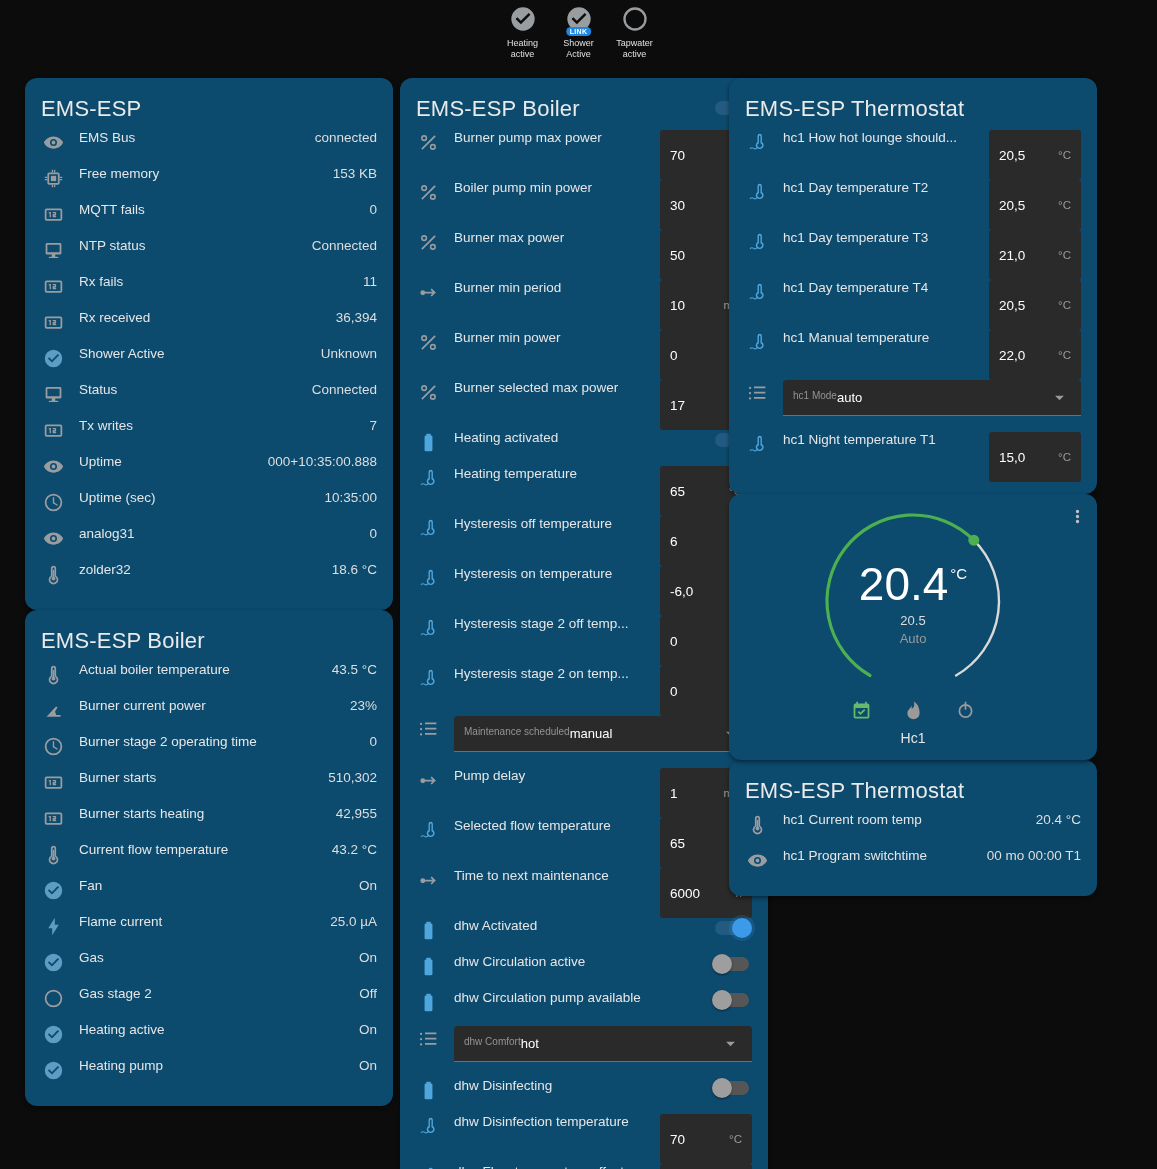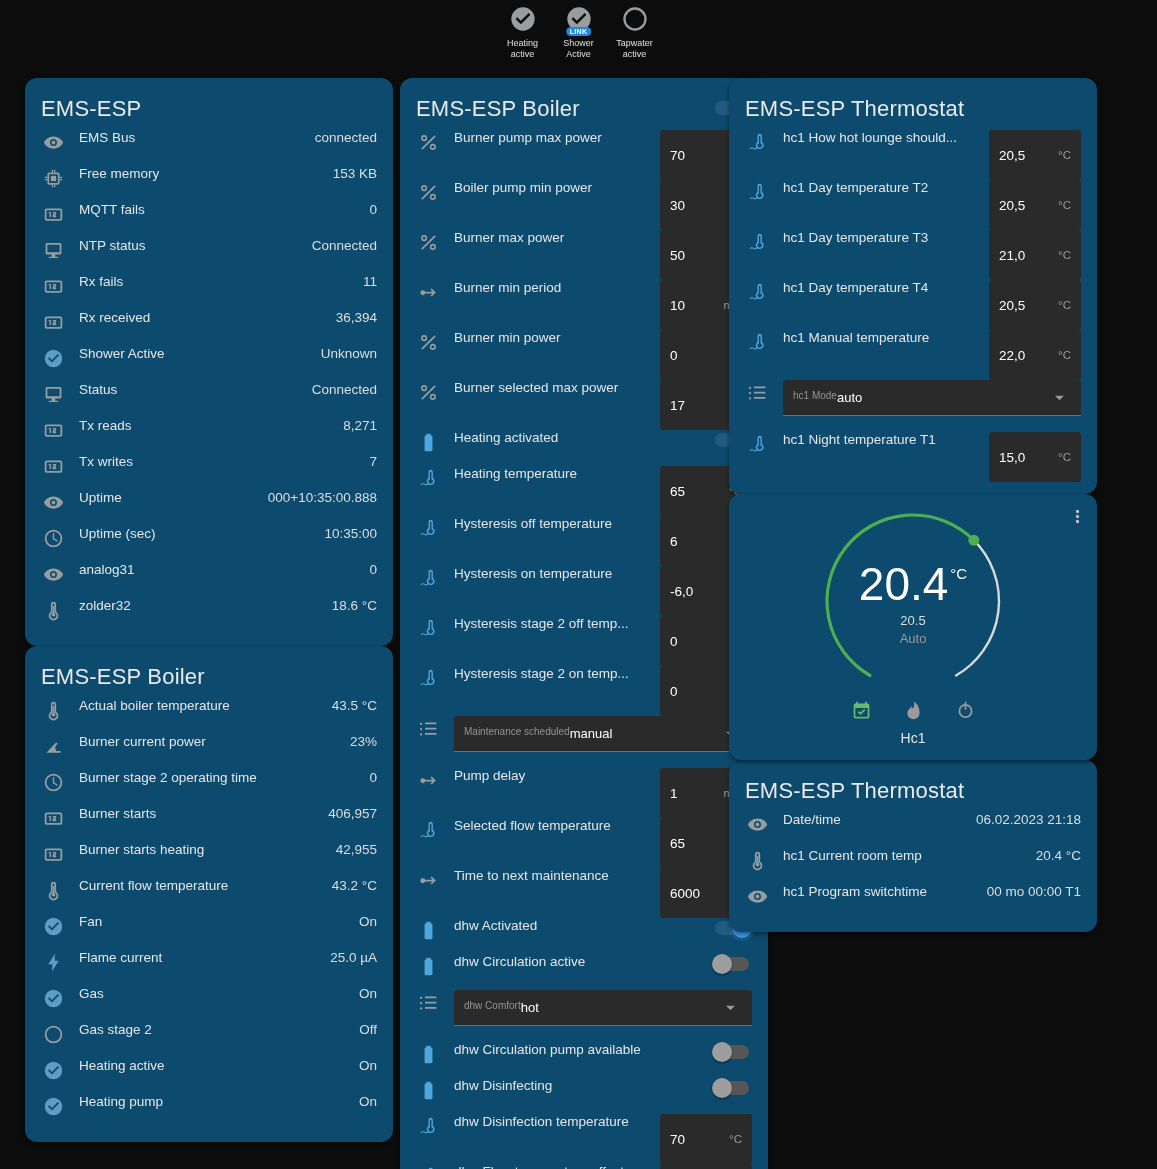--- a/index.html
+++ b/index.html
@@ -214,127 +214,115 @@
 
   </div>
         <div class="row" data-type="sensor">
     <span class="icon">
             <svg viewBox="0 0 24 24" fill-rule="evenodd">
               <path d="M4 5a2 2 0 0 0-2 2v10a2 2 0 0 0 2 2h16a2 2 0 0 0 2-2V7a2 2 0 0 0-2-2H4zm0 2h16v10H4V7z"></path>
               <path d="M6.5 9H9v6H7.5v-4.5h-1V9z"></path>
               <path d="M11 9h3a1 1 0 0 1 1 1v2a1 1 0 0 1-1 1h-1.5v.5H15V15h-4v-2.5a1 1 0 0 1 1-1h1.5v-1H11V9z"></path>
             </svg>
           </span>
-    <span class="label">Tx reads</span>
-    <span class="value">8,271</span>
+    <span class="label">Tx writes</span>
+    <span class="value">7</span>
+
+  </div>
+        <div class="row" data-type="sensor">
+    <span class="icon">
+            <svg viewBox="0 0 24 24" fill-rule="evenodd">
+              <path d="M12 5C6.5 5 2.3 8.6 1 12c1.3 3.4 5.5 7 11 7s9.7-3.6 11-7c-1.3-3.4-5.5-7-11-7zm0 11a4 4 0 1 1 0-8 4 4 0 0 1 0 8z"></path>
+              <path d="M12 14.2a2.2 2.2 0 1 0 0-4.4 2.2 2.2 0 0 0 0 4.4z"></path>
+            </svg>
+          </span>
+    <span class="label">Uptime</span>
+    <span class="value">000+10:35:00.888</span>
+
+  </div>
+        <div class="row" data-type="sensor">
+    <span class="icon">
+            <svg viewBox="0 0 24 24" fill-rule="evenodd">
+              <path d="M12 2a10 10 0 1 0 0 20 10 10 0 0 0 0-20zm0 2a8 8 0 1 1 0 16 8 8 0 0 1 0-16z"></path>
+              <path d="M11.2 6h1.6v6l4.2 2.5-.8 1.3-5-3V6z"></path>
+            </svg>
+          </span>
+    <span class="label">Uptime (sec)</span>
+    <span class="value">10:35:00</span>
+
+  </div>
+        <div class="row" data-type="sensor">
+    <span class="icon">
+            <svg viewBox="0 0 24 24" fill-rule="evenodd">
+              <path d="M12 5C6.5 5 2.3 8.6 1 12c1.3 3.4 5.5 7 11 7s9.7-3.6 11-7c-1.3-3.4-5.5-7-11-7zm0 11a4 4 0 1 1 0-8 4 4 0 0 1 0 8z"></path>
+              <path d="M12 14.2a2.2 2.2 0 1 0 0-4.4 2.2 2.2 0 0 0 0 4.4z"></path>
+            </svg>
+          </span>
+    <span class="label">analog31</span>
+    <span class="value">0</span>
+
+  </div>
+        <div class="row" data-type="sensor">
+    <span class="icon">
+            <svg viewBox="0 0 24 24" fill-rule="evenodd">
+              <path d="M12 2a3 3 0 0 1 3 3v8.3a5.5 5.5 0 1 1-6 0V5a3 3 0 0 1 3-3zm0 2a1 1 0 0 0-1 1v9.4l-.5.3a3.5 3.5 0 1 0 3 0l-.5-.3V5a1 1 0 0 0-1-1z"></path>
+              <path d="M12 6.5a.8.8 0 0 1 .8.8v7.2a2.2 2.2 0 1 1-1.6 0V7.3a.8.8 0 0 1 .8-.8z"></path>
+            </svg>
+          </span>
+    <span class="label">zolder32</span>
+    <span class="value">18.6 °C</span>
+
+  </div>
+      </div>
+  </div>
+  <div class="card">
+    <h2 class="card-title">EMS-ESP Boiler</h2>
+    <div>
+        <div class="row" data-type="sensor">
+    <span class="icon">
+            <svg viewBox="0 0 24 24" fill-rule="evenodd">
+              <path d="M12 2a3 3 0 0 1 3 3v8.3a5.5 5.5 0 1 1-6 0V5a3 3 0 0 1 3-3zm0 2a1 1 0 0 0-1 1v9.4l-.5.3a3.5 3.5 0 1 0 3 0l-.5-.3V5a1 1 0 0 0-1-1z"></path>
+              <path d="M12 6.5a.8.8 0 0 1 .8.8v7.2a2.2 2.2 0 1 1-1.6 0V7.3a.8.8 0 0 1 .8-.8z"></path>
+            </svg>
+          </span>
+    <span class="label">Actual boiler temperature</span>
+    <span class="value">43.5 °C</span>
+
+  </div>
+        <div class="row" data-type="sensor">
+    <span class="icon">
+            <svg viewBox="0 0 24 24" fill-rule="evenodd">
+              <path d="M4 19h16v-2h-5.1a7 7 0 0 0-1.2-3.7l2.9-5-1.7-1L4 19z"></path>
+            </svg>
+          </span>
+    <span class="label">Burner current power</span>
+    <span class="value">23%</span>
+
+  </div>
+        <div class="row" data-type="sensor">
+    <span class="icon">
+            <svg viewBox="0 0 24 24" fill-rule="evenodd">
+              <path d="M12 2a10 10 0 1 0 0 20 10 10 0 0 0 0-20zm0 2a8 8 0 1 1 0 16 8 8 0 0 1 0-16z"></path>
+              <path d="M11.2 6h1.6v6l4.2 2.5-.8 1.3-5-3V6z"></path>
+            </svg>
+          </span>
+    <span class="label">Burner stage 2 operating time</span>
+    <span class="value">0</span>
 
   </div>
         <div class="row" data-type="sensor">
     <span class="icon">
             <svg viewBox="0 0 24 24" fill-rule="evenodd">
               <path d="M4 5a2 2 0 0 0-2 2v10a2 2 0 0 0 2 2h16a2 2 0 0 0 2-2V7a2 2 0 0 0-2-2H4zm0 2h16v10H4V7z"></path>
               <path d="M6.5 9H9v6H7.5v-4.5h-1V9z"></path>
               <path d="M11 9h3a1 1 0 0 1 1 1v2a1 1 0 0 1-1 1h-1.5v.5H15V15h-4v-2.5a1 1 0 0 1 1-1h1.5v-1H11V9z"></path>
             </svg>
           </span>
-    <span class="label">Tx writes</span>
-    <span class="value">7</span>
-
-  </div>
-        <div class="row" data-type="sensor">
-    <span class="icon">
-            <svg viewBox="0 0 24 24" fill-rule="evenodd">
-              <path d="M12 5C6.5 5 2.3 8.6 1 12c1.3 3.4 5.5 7 11 7s9.7-3.6 11-7c-1.3-3.4-5.5-7-11-7zm0 11a4 4 0 1 1 0-8 4 4 0 0 1 0 8z"></path>
-              <path d="M12 14.2a2.2 2.2 0 1 0 0-4.4 2.2 2.2 0 0 0 0 4.4z"></path>
-            </svg>
-          </span>
-    <span class="label">Uptime</span>
-    <span class="value">000+10:35:00.888</span>
-
-  </div>
-        <div class="row" data-type="sensor">
-    <span class="icon">
-            <svg viewBox="0 0 24 24" fill-rule="evenodd">
-              <path d="M12 2a10 10 0 1 0 0 20 10 10 0 0 0 0-20zm0 2a8 8 0 1 1 0 16 8 8 0 0 1 0-16z"></path>
-              <path d="M11.2 6h1.6v6l4.2 2.5-.8 1.3-5-3V6z"></path>
-            </svg>
-          </span>
-    <span class="label">Uptime (sec)</span>
-    <span class="value">10:35:00</span>
-
-  </div>
-        <div class="row" data-type="sensor">
-    <span class="icon">
-            <svg viewBox="0 0 24 24" fill-rule="evenodd">
-              <path d="M12 5C6.5 5 2.3 8.6 1 12c1.3 3.4 5.5 7 11 7s9.7-3.6 11-7c-1.3-3.4-5.5-7-11-7zm0 11a4 4 0 1 1 0-8 4 4 0 0 1 0 8z"></path>
-              <path d="M12 14.2a2.2 2.2 0 1 0 0-4.4 2.2 2.2 0 0 0 0 4.4z"></path>
-            </svg>
-          </span>
-    <span class="label">analog31</span>
-    <span class="value">0</span>
-
-  </div>
-        <div class="row" data-type="sensor">
-    <span class="icon">
-            <svg viewBox="0 0 24 24" fill-rule="evenodd">
-              <path d="M12 2a3 3 0 0 1 3 3v8.3a5.5 5.5 0 1 1-6 0V5a3 3 0 0 1 3-3zm0 2a1 1 0 0 0-1 1v9.4l-.5.3a3.5 3.5 0 1 0 3 0l-.5-.3V5a1 1 0 0 0-1-1z"></path>
-              <path d="M12 6.5a.8.8 0 0 1 .8.8v7.2a2.2 2.2 0 1 1-1.6 0V7.3a.8.8 0 0 1 .8-.8z"></path>
-            </svg>
-          </span>
-    <span class="label">zolder32</span>
-    <span class="value">18.6 °C</span>
-
-  </div>
-      </div>
-  </div>
-  <div class="card">
-    <h2 class="card-title">EMS-ESP Boiler</h2>
-    <div>
-        <div class="row" data-type="sensor">
-    <span class="icon">
-            <svg viewBox="0 0 24 24" fill-rule="evenodd">
-              <path d="M12 2a3 3 0 0 1 3 3v8.3a5.5 5.5 0 1 1-6 0V5a3 3 0 0 1 3-3zm0 2a1 1 0 0 0-1 1v9.4l-.5.3a3.5 3.5 0 1 0 3 0l-.5-.3V5a1 1 0 0 0-1-1z"></path>
-              <path d="M12 6.5a.8.8 0 0 1 .8.8v7.2a2.2 2.2 0 1 1-1.6 0V7.3a.8.8 0 0 1 .8-.8z"></path>
-            </svg>
-          </span>
-    <span class="label">Actual boiler temperature</span>
-    <span class="value">43.5 °C</span>
-
-  </div>
-        <div class="row" data-type="sensor">
-    <span class="icon">
-            <svg viewBox="0 0 24 24" fill-rule="evenodd">
-              <path d="M4 19h16v-2h-5.1a7 7 0 0 0-1.2-3.7l2.9-5-1.7-1L4 19z"></path>
-            </svg>
-          </span>
-    <span class="label">Burner current power</span>
-    <span class="value">23%</span>
-
-  </div>
-        <div class="row" data-type="sensor">
-    <span class="icon">
-            <svg viewBox="0 0 24 24" fill-rule="evenodd">
-              <path d="M12 2a10 10 0 1 0 0 20 10 10 0 0 0 0-20zm0 2a8 8 0 1 1 0 16 8 8 0 0 1 0-16z"></path>
-              <path d="M11.2 6h1.6v6l4.2 2.5-.8 1.3-5-3V6z"></path>
-            </svg>
-          </span>
-    <span class="label">Burner stage 2 operating time</span>
-    <span class="value">0</span>
-
-  </div>
-        <div class="row" data-type="sensor">
-    <span class="icon">
-            <svg viewBox="0 0 24 24" fill-rule="evenodd">
-              <path d="M4 5a2 2 0 0 0-2 2v10a2 2 0 0 0 2 2h16a2 2 0 0 0 2-2V7a2 2 0 0 0-2-2H4zm0 2h16v10H4V7z"></path>
-              <path d="M6.5 9H9v6H7.5v-4.5h-1V9z"></path>
-              <path d="M11 9h3a1 1 0 0 1 1 1v2a1 1 0 0 1-1 1h-1.5v.5H15V15h-4v-2.5a1 1 0 0 1 1-1h1.5v-1H11V9z"></path>
-            </svg>
-          </span>
     <span class="label">Burner starts</span>
-    <span class="value">406,957</span>
+    <span class="value">510,302</span>
 
   </div>
         <div class="row" data-type="sensor">
     <span class="icon">
             <svg viewBox="0 0 24 24" fill-rule="evenodd">
               <path d="M4 5a2 2 0 0 0-2 2v10a2 2 0 0 0 2 2h16a2 2 0 0 0 2-2V7a2 2 0 0 0-2-2H4zm0 2h16v10H4V7z"></path>
               <path d="M6.5 9H9v6H7.5v-4.5h-1V9z"></path>
               <path d="M11 9h3a1 1 0 0 1 1 1v2a1 1 0 0 1-1 1h-1.5v.5H15V15h-4v-2.5a1 1 0 0 1 1-1h1.5v-1H11V9z"></path>
             </svg>
           </span>
@@ -697,53 +685,53 @@
             </svg>
           </span>
     <span class="label">dhw Circulation active</span>
 
     <div class="switch" data-state="off">
       <span class="track"></span>
       <span class="thumb"></span>
     </div>
 
   </div>
+        <div class="row" data-type="toggle">
+    <span class="icon" style="color: rgb(79, 166, 220);">
+            <svg viewBox="0 0 24 24" fill-rule="evenodd">
+              <path d="M14.5 4h.5A1.5 1.5 0 0 1 16.5 5.5v15A1.5 1.5 0 0 1 15 22H9a1.5 1.5 0 0 1-1.5-1.5v-15A1.5 1.5 0 0 1 9 4h.5V2h5v2z"></path>
+            </svg>
+          </span>
+    <span class="label">dhw Circulation pump available</span>
+
+    <div class="switch" data-state="off">
+      <span class="track"></span>
+      <span class="thumb"></span>
+    </div>
+
+  </div>
         <div class="row" data-type="select">
     <span class="icon">
             <svg viewBox="0 0 24 24" fill-rule="evenodd">
               <path d="M8 5h13v2H8zM8 11h13v2H8zM8 17h13v2H8z"></path>
               <path d="M3.5 5.5a1.3 1.3 0 1 1 0 2.6 1.3 1.3 0 0 1 0-2.6zM3.5 11.5a1.3 1.3 0 1 1 0 2.6 1.3 1.3 0 0 1 0-2.6zM3.5 17.5a1.3 1.3 0 1 1 0 2.6 1.3 1.3 0 0 1 0-2.6z"></path>
             </svg>
           </span>
 
     <div class="selbox">
       <div class="selcol">
         <span class="mini">dhw Comfort</span>
         <span class="selval">hot</span>
       </div>
       <span class="icon chev">
               <svg viewBox="0 0 24 24" fill-rule="evenodd">
                 <path d="M7 10l5 5 5-5z"></path>
               </svg>
             </span>
     </div>
-  </div>
-        <div class="row" data-type="toggle">
-    <span class="icon" style="color: rgb(79, 166, 220);">
-            <svg viewBox="0 0 24 24" fill-rule="evenodd">
-              <path d="M14.5 4h.5A1.5 1.5 0 0 1 16.5 5.5v15A1.5 1.5 0 0 1 15 22H9a1.5 1.5 0 0 1-1.5-1.5v-15A1.5 1.5 0 0 1 9 4h.5V2h5v2z"></path>
-            </svg>
-          </span>
-    <span class="label">dhw Circulation pump available</span>
-
-    <div class="switch" data-state="off">
-      <span class="track"></span>
-      <span class="thumb"></span>
-    </div>
-
   </div>
         <div class="row" data-type="toggle">
     <span class="icon" style="color: rgb(79, 166, 220);">
             <svg viewBox="0 0 24 24" fill-rule="evenodd">
               <path d="M14.5 4h.5A1.5 1.5 0 0 1 16.5 5.5v15A1.5 1.5 0 0 1 15 22H9a1.5 1.5 0 0 1-1.5-1.5v-15A1.5 1.5 0 0 1 9 4h.5V2h5v2z"></path>
             </svg>
           </span>
     <span class="label">dhw Disinfecting</span>
 
     <div class="switch" data-state="off">
@@ -944,45 +932,34 @@
     </div>
     <div class="hvac-name">Hc1</div>
   </div>
 
   <div class="card">
     <h2 class="card-title">EMS-ESP Thermostat</h2>
     <div>
         <div class="row" data-type="sensor">
     <span class="icon">
             <svg viewBox="0 0 24 24" fill-rule="evenodd">
+              <path d="M12 2a3 3 0 0 1 3 3v8.3a5.5 5.5 0 1 1-6 0V5a3 3 0 0 1 3-3zm0 2a1 1 0 0 0-1 1v9.4l-.5.3a3.5 3.5 0 1 0 3 0l-.5-.3V5a1 1 0 0 0-1-1z"></path>
+              <path d="M12 6.5a.8.8 0 0 1 .8.8v7.2a2.2 2.2 0 1 1-1.6 0V7.3a.8.8 0 0 1 .8-.8z"></path>
+            </svg>
+          </span>
+    <span class="label">hc1 Current room temp</span>
+    <span class="value">20.4 °C</span>
+
+  </div>
+        <div class="row" data-type="sensor">
+    <span class="icon">
+            <svg viewBox="0 0 24 24" fill-rule="evenodd">
               <path d="M12 5C6.5 5 2.3 8.6 1 12c1.3 3.4 5.5 7 11 7s9.7-3.6 11-7c-1.3-3.4-5.5-7-11-7zm0 11a4 4 0 1 1 0-8 4 4 0 0 1 0 8z"></path>
               <path d="M12 14.2a2.2 2.2 0 1 0 0-4.4 2.2 2.2 0 0 0 0 4.4z"></path>
             </svg>
           </span>
-    <span class="label">Date/time</span>
-    <span class="value">06.02.2023 21:18</span>
-
-  </div>
-        <div class="row" data-type="sensor">
-    <span class="icon">
-            <svg viewBox="0 0 24 24" fill-rule="evenodd">
-              <path d="M12 2a3 3 0 0 1 3 3v8.3a5.5 5.5 0 1 1-6 0V5a3 3 0 0 1 3-3zm0 2a1 1 0 0 0-1 1v9.4l-.5.3a3.5 3.5 0 1 0 3 0l-.5-.3V5a1 1 0 0 0-1-1z"></path>
-              <path d="M12 6.5a.8.8 0 0 1 .8.8v7.2a2.2 2.2 0 1 1-1.6 0V7.3a.8.8 0 0 1 .8-.8z"></path>
-            </svg>
-          </span>
-    <span class="label">hc1 Current room temp</span>
-    <span class="value">20.4 °C</span>
-
-  </div>
-        <div class="row" data-type="sensor">
-    <span class="icon">
-            <svg viewBox="0 0 24 24" fill-rule="evenodd">
-              <path d="M12 5C6.5 5 2.3 8.6 1 12c1.3 3.4 5.5 7 11 7s9.7-3.6 11-7c-1.3-3.4-5.5-7-11-7zm0 11a4 4 0 1 1 0-8 4 4 0 0 1 0 8z"></path>
-              <path d="M12 14.2a2.2 2.2 0 1 0 0-4.4 2.2 2.2 0 0 0 0 4.4z"></path>
-            </svg>
-          </span>
     <span class="label">hc1 Program switchtime</span>
     <span class="value">00 mo 00:00 T1</span>
 
   </div>
       </div>
   </div>
 </div>
 
 </body></html>

